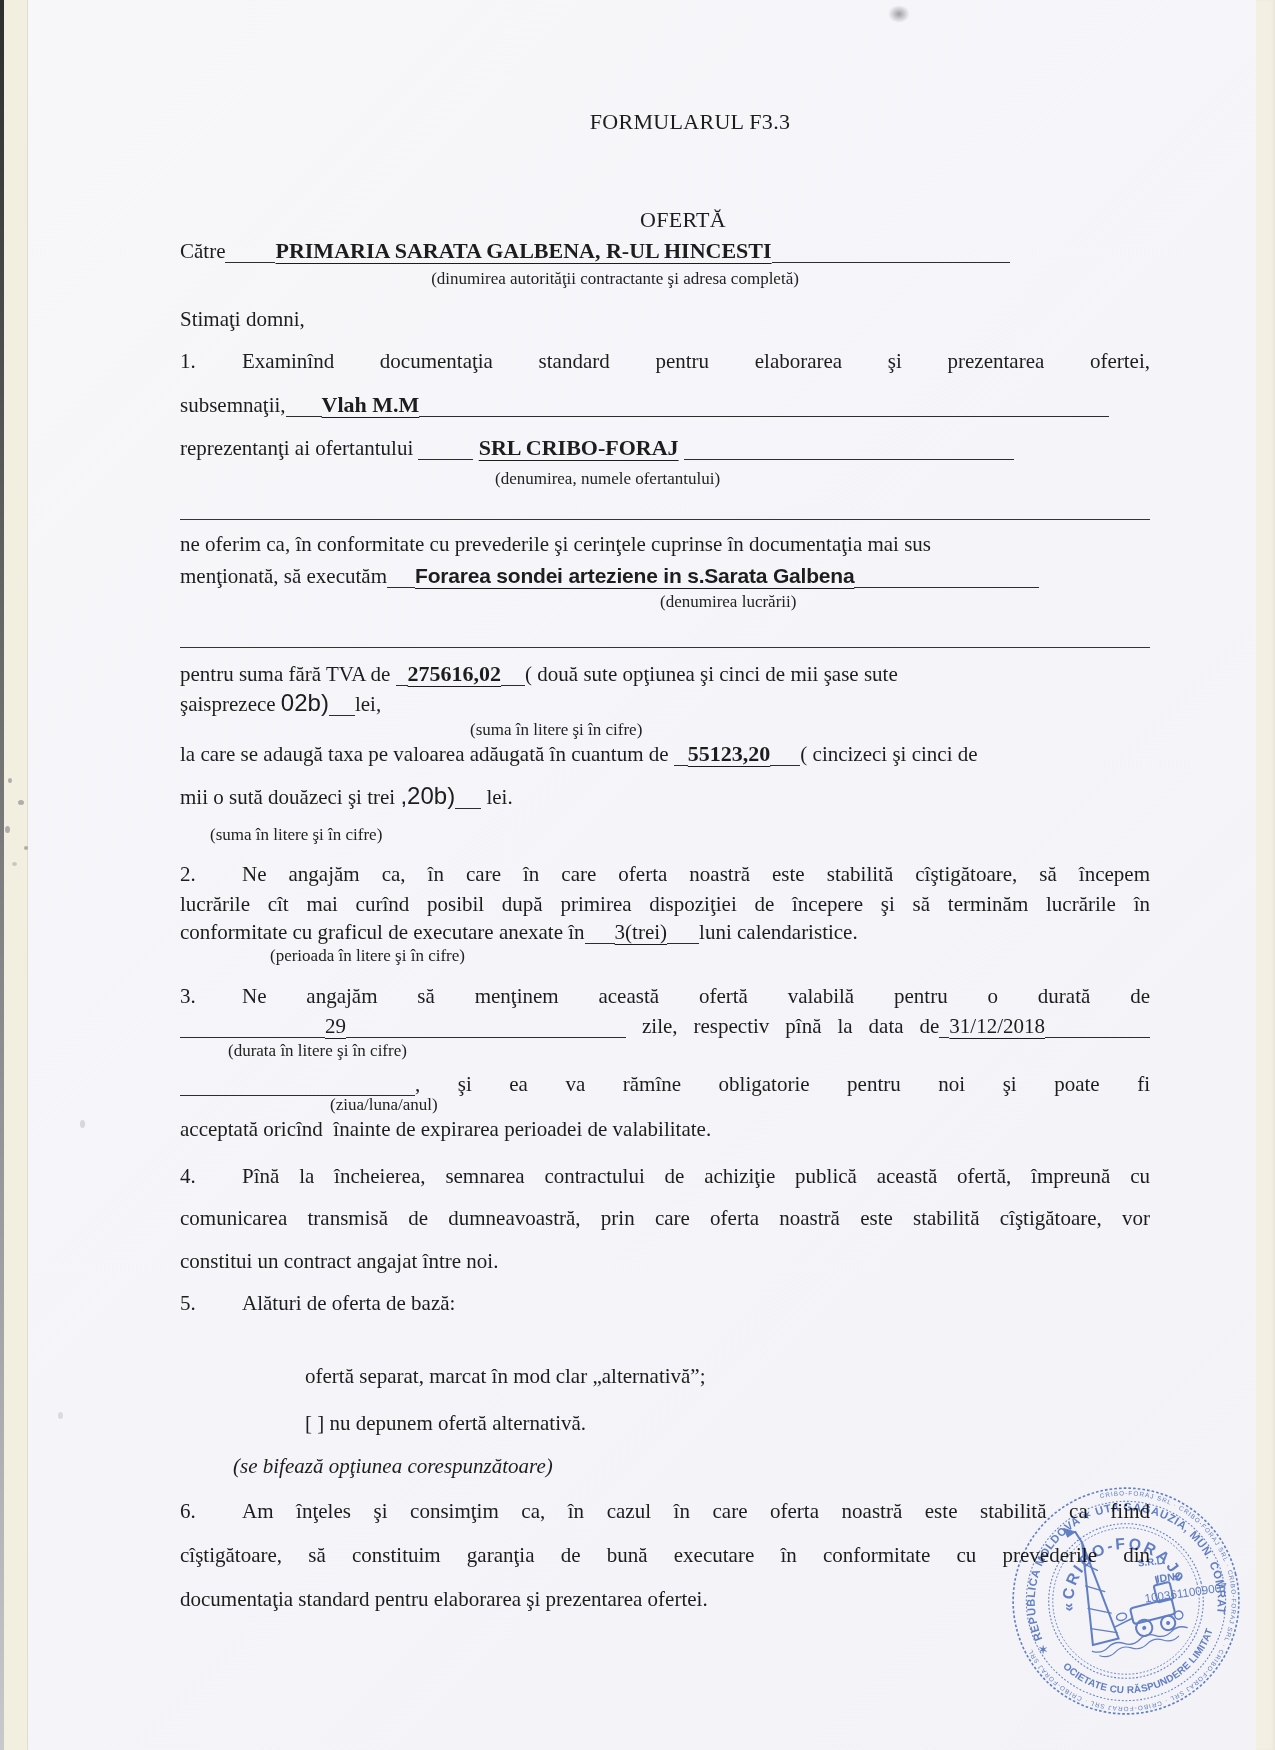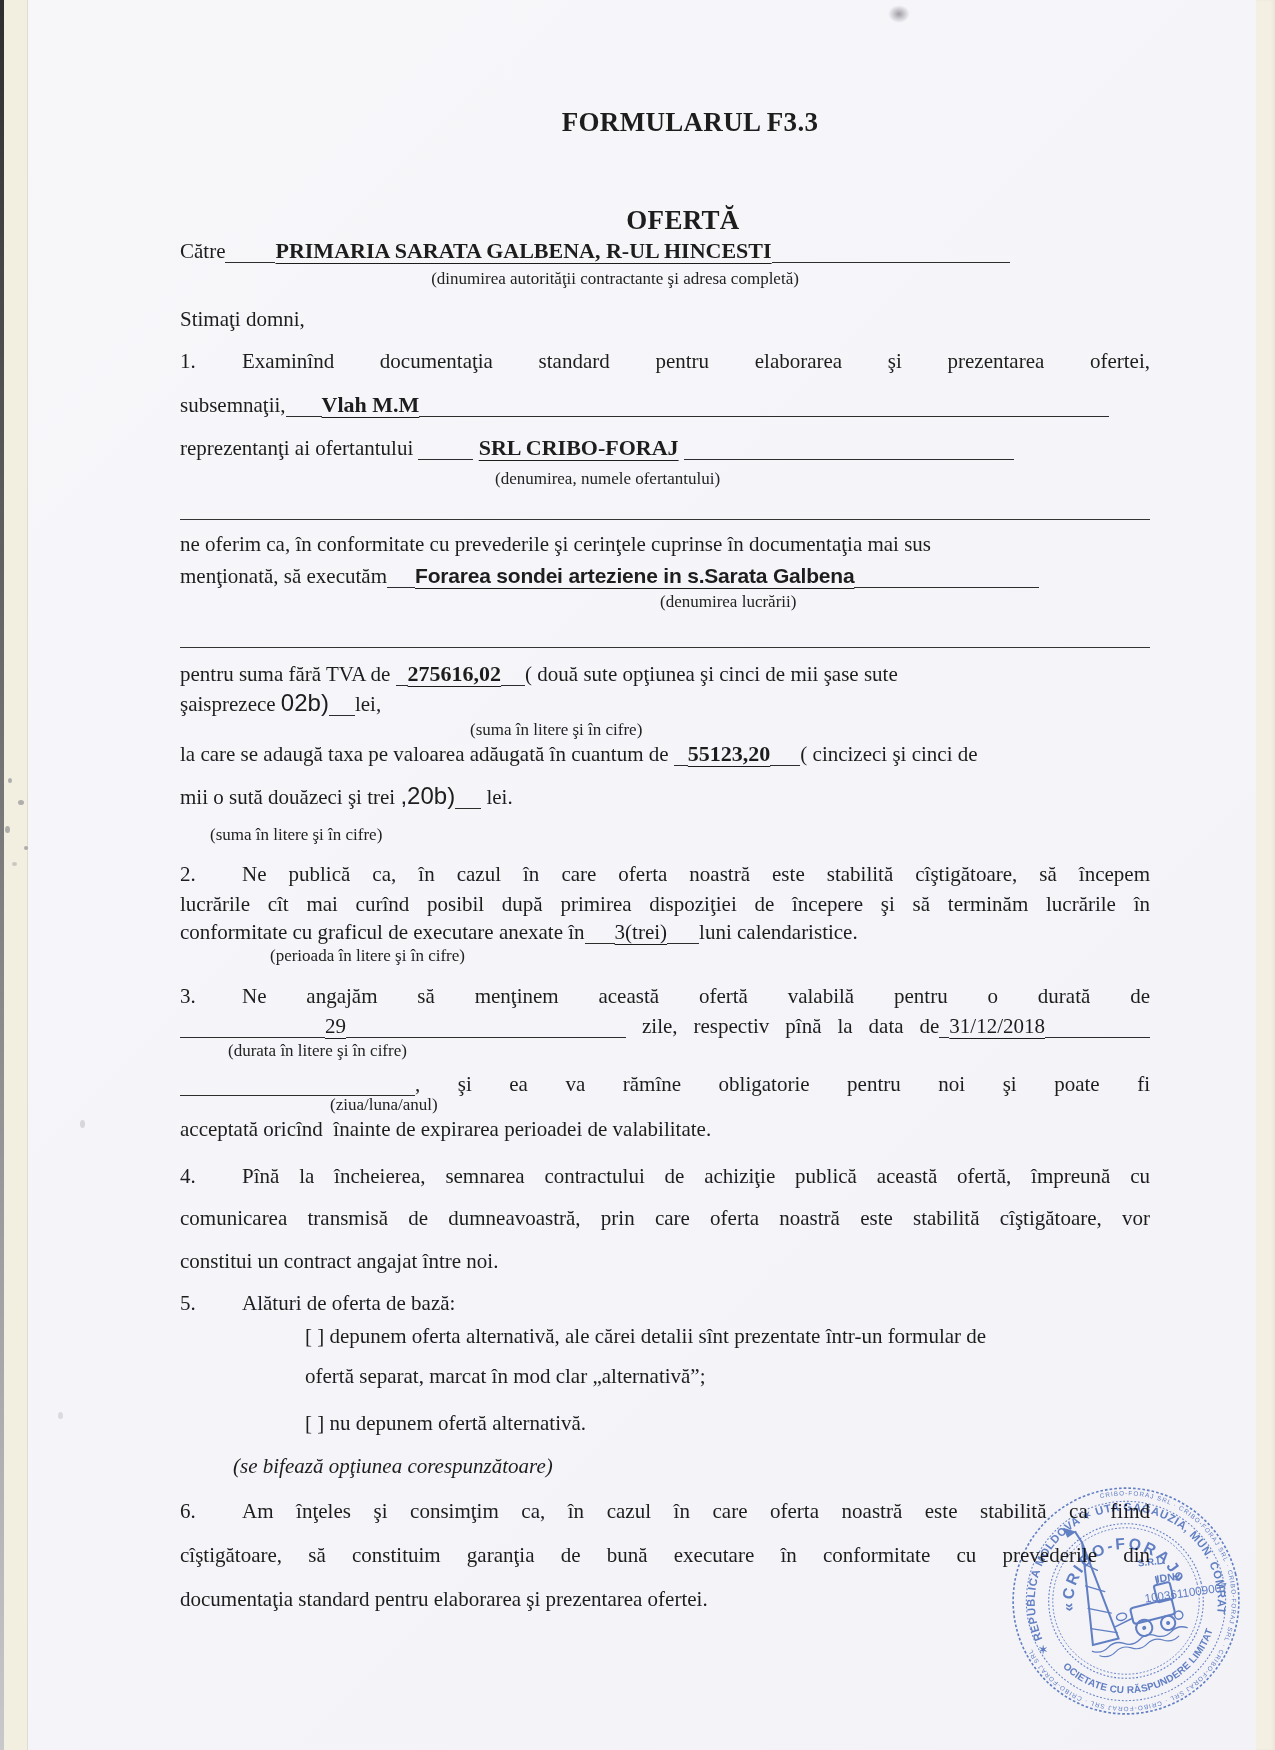--- a/index.html
+++ b/index.html
@@ -6,21 +6,21 @@
   .page{position:relative;width:1275px;height:1750px;background:linear-gradient(135deg,#f7f7fa 0%,#f5f5f9 55%,#f2f2f7 100%);overflow:hidden;font-family:"Liberation Serif",serif;color:#1d1d1d;}
   .scan-edge-dark{position:absolute;left:0;top:0;width:4px;height:100%;background:linear-gradient(rgba(35,35,35,.95),rgba(55,55,55,.55) 60%,rgba(70,70,70,.25));}
   .scan-strip-left{position:absolute;left:4px;top:0;width:23px;height:100%;background:#f2eee0;border-right:1px solid rgba(0,0,0,.07);}
   .scan-strip-right{position:absolute;right:0;top:0;width:19px;height:100%;background:#f3efe2;box-shadow:-2px 0 3px rgba(0,0,0,.04) inset;}
   .smudge{position:absolute;border-radius:50%;background:radial-gradient(rgba(90,85,95,.55),rgba(90,85,95,0) 70%);}
   .speck{position:absolute;border-radius:50%;background:rgba(110,110,118,.5);}
   .content{position:absolute;left:180px;top:0;width:970px;height:100%;}
   .ln{position:absolute;font-size:21px;line-height:26px;white-space:pre;}
   .just{width:970px;text-align:justify;text-align-last:justify;white-space:normal;}
   .ctr{text-align:center;}
-  .ttl{font-weight:bold;font-size:27px;letter-spacing:.3px;}
+  .ttl{font-weight:normal;font-size:22px;letter-spacing:.3px;}
   .cap{position:absolute;font-size:17px;line-height:20px;white-space:pre;color:#222;}
   .pnum{display:inline-block;width:62px;}
   .fv{font-weight:bold;font-size:22px;text-decoration:underline;text-underline-offset:5px;text-decoration-thickness:1.4px;}
   .fr{text-decoration:underline;text-underline-offset:5px;text-decoration-thickness:1.4px;}
   .fsans{font-family:Liberation Sans, sans-serif;font-size:24px;}
   .fbsans{font-family:"Liberation Sans",sans-serif;font-weight:bold;font-size:21px;letter-spacing:-.2px;text-decoration:underline;text-underline-offset:5px;text-decoration-thickness:1.4px;}
   .u{display:inline-block;height:1em;border-bottom:1.5px solid #2d2d2d;vertical-align:-4.5px;}
   .rule{position:absolute;width:970px;height:0;border-top:1.7px solid #343434;}
   .it{font-style:italic;}
   .stamp{position:absolute;left:1006px;top:1481px;width:240px;height:240px;transform:rotate(-14deg);opacity:.85;mix-blend-mode:multiply;}
@@ -77,21 +77,21 @@
     <div class="ln" style="top:690px;left:0;"><span>şaisprezece </span><span class="fsans">02b)</span><span class="u" style="width:26px;"></span><span>lei,</span></div>
 
     <div class="cap" style="top:720px;left:290px;">(suma în litere şi în cifre)</div>
 
     <div class="ln" style="top:741px;left:0;"><span>la care se adaugă taxa pe valoarea adăugată în cuantum de </span><span class="u" style="width:14px;"></span><span class="fv">55123,20</span><span class="u" style="width:30px;"></span><span>( cincizeci şi cinci de</span></div>
 
     <div class="ln" style="top:783px;left:0;"><span>mii o sută douăzeci şi trei </span><span class="fsans">,20b)</span><span class="u" style="width:26px;"></span><span> lei.</span></div>
 
     <div class="cap" style="top:825px;left:30px;">(suma în litere şi în cifre)</div>
 
-    <div class="ln just" style="top:861px;left:0;"><span class="pnum">2.</span><span>Ne publică ca, în cazul în care oferta noastră este stabilită cîştigătoare, să începem</span></div>
+    <div class="ln just" style="top:861px;left:0;"><span class="pnum">2.</span><span>Ne angajăm ca, în care în care oferta noastră este stabilită cîştigătoare, să începem</span></div>
     <div class="ln just" style="top:891px;left:0;">lucrările cît mai curînd posibil după primirea dispoziţiei de începere şi să terminăm lucrările în</div>
     <div class="ln" style="top:919px;left:0;"><span>conformitate cu graficul de executare anexate în</span><span class="u" style="width:30px;"></span><span class="fr">3(trei)</span><span class="u" style="width:32px;"></span><span>luni calendaristice.</span></div>
 
     <div class="cap" style="top:946px;left:90px;">(perioada în litere şi în cifre)</div>
 
     <div class="ln just" style="top:983px;left:0;"><span class="pnum">3.</span><span>Ne angajăm să menţinem această ofertă valabilă pentru o durată de</span></div>
 
     <div class="ln just" style="top:1013px;left:0;"><span class="u" style="width:145px;"></span><span class="fr">29</span><span class="u" style="width:280px;"></span><span> </span><span>zile, respectiv pînă la data de</span><span class="u" style="width:10px;"></span><span class="fr">31/12/2018</span><span class="u" style="width:105px;"></span></div>
 
     <div class="cap" style="top:1041px;left:48px;">(durata în litere şi în cifre)</div>
@@ -101,21 +101,20 @@
     <div class="cap" style="top:1095px;left:150px;">(ziua/luna/anul)</div>
 
     <div class="ln" style="top:1116px;left:0;">acceptată oricînd  înainte de expirarea perioadei de valabilitate.</div>
 
     <div class="ln just" style="top:1163px;left:0;"><span class="pnum">4.</span><span>Pînă la încheierea, semnarea contractului de achiziţie publică această ofertă, împreună cu</span></div>
     <div class="ln just" style="top:1205px;left:0;">comunicarea transmisă de dumneavoastră, prin care oferta noastră este stabilită cîştigătoare, vor</div>
     <div class="ln" style="top:1248px;left:0;">constitui un contract angajat între noi.</div>
 
     <div class="ln" style="top:1290px;left:0;"><span class="pnum">5.</span><span>Alături de oferta de bază:</span></div>
 
-    <div class="ln" style="top:1323px;left:125px;">[ ] depunem oferta alternativă, ale cărei detalii sînt prezentate într-un formular de</div>
     <div class="ln" style="top:1363px;left:125px;">ofertă separat, marcat în mod clar „alternativă”;</div>
     <div class="ln" style="top:1410px;left:125px;">[ ] nu depunem ofertă alternativă.</div>
 
     <div class="ln it" style="top:1453px;left:53px;">(se bifează opţiunea corespunzătoare)</div>
 
     <div class="ln just" style="top:1498px;left:0;"><span class="pnum">6.</span><span>Am înţeles şi consimţim ca, în cazul în care oferta noastră este stabilită ca fiind</span></div>
     <div class="ln" style="top:1586px;left:0;">documentaţia standard pentru elaborarea şi prezentarea ofertei.</div>
     <div class="ln just" style="top:1542px;left:0;">cîştigătoare, să constituim garanţia de bună executare în conformitate cu prevederile din</div>
 
   </div>

